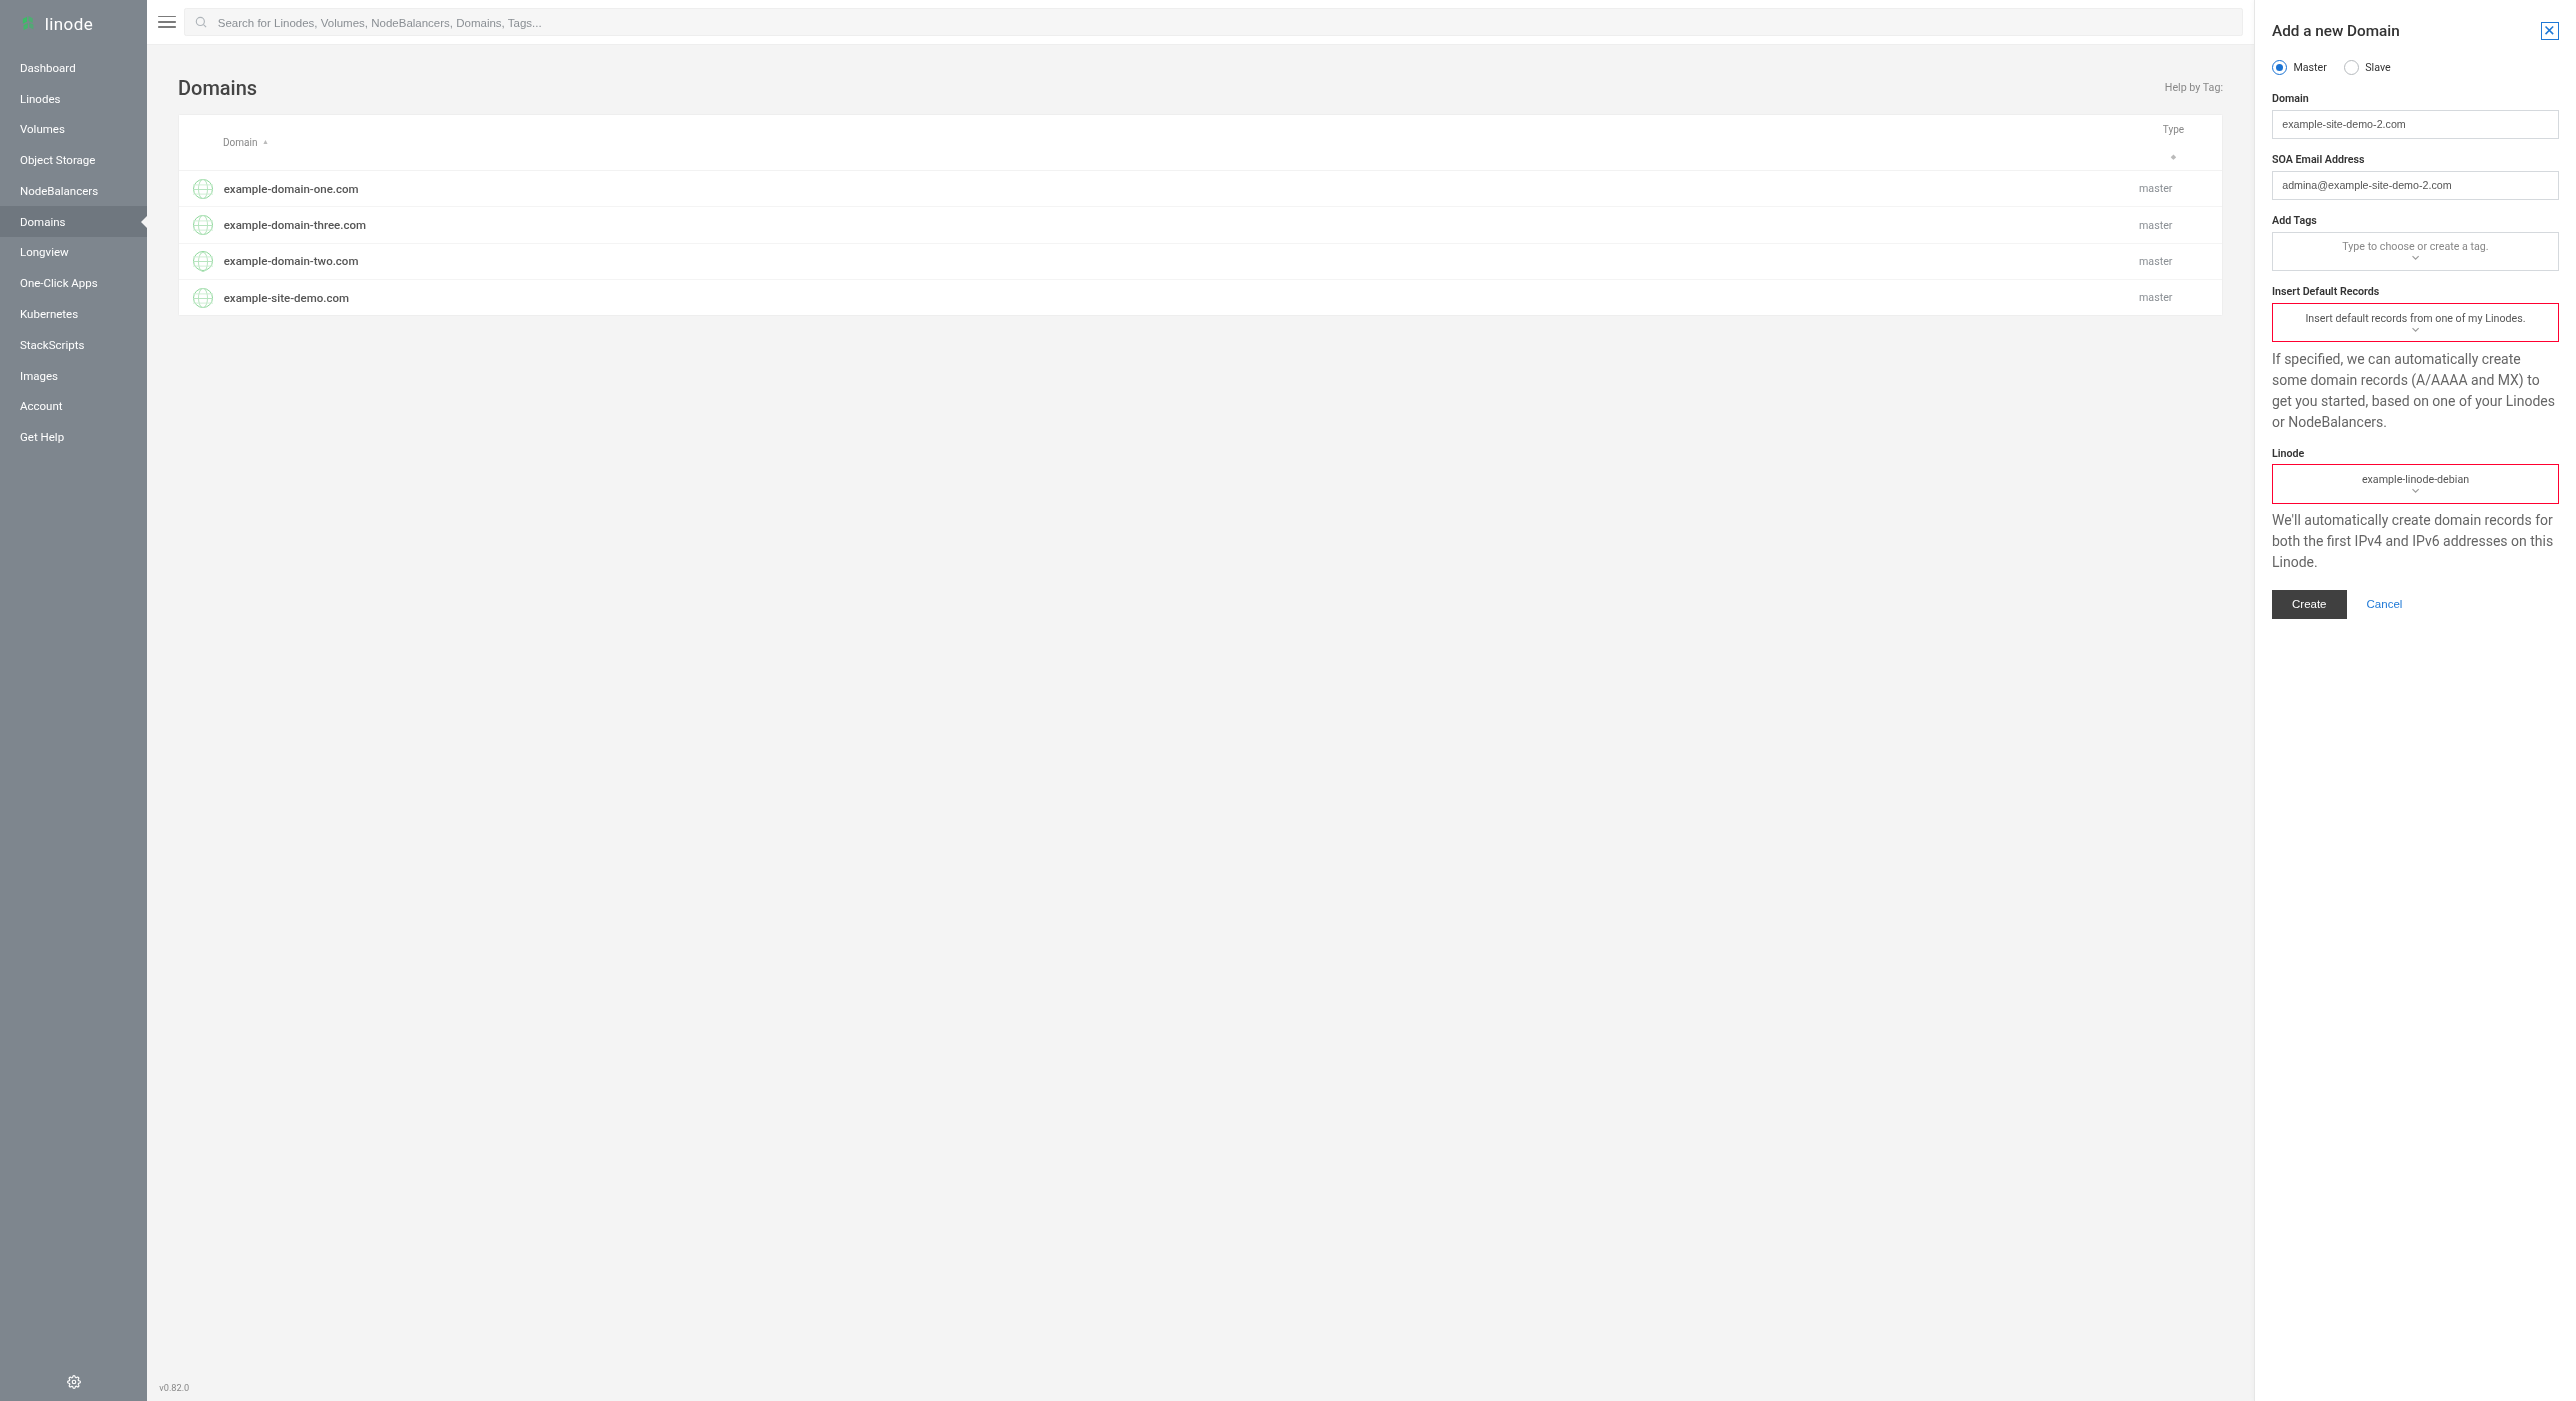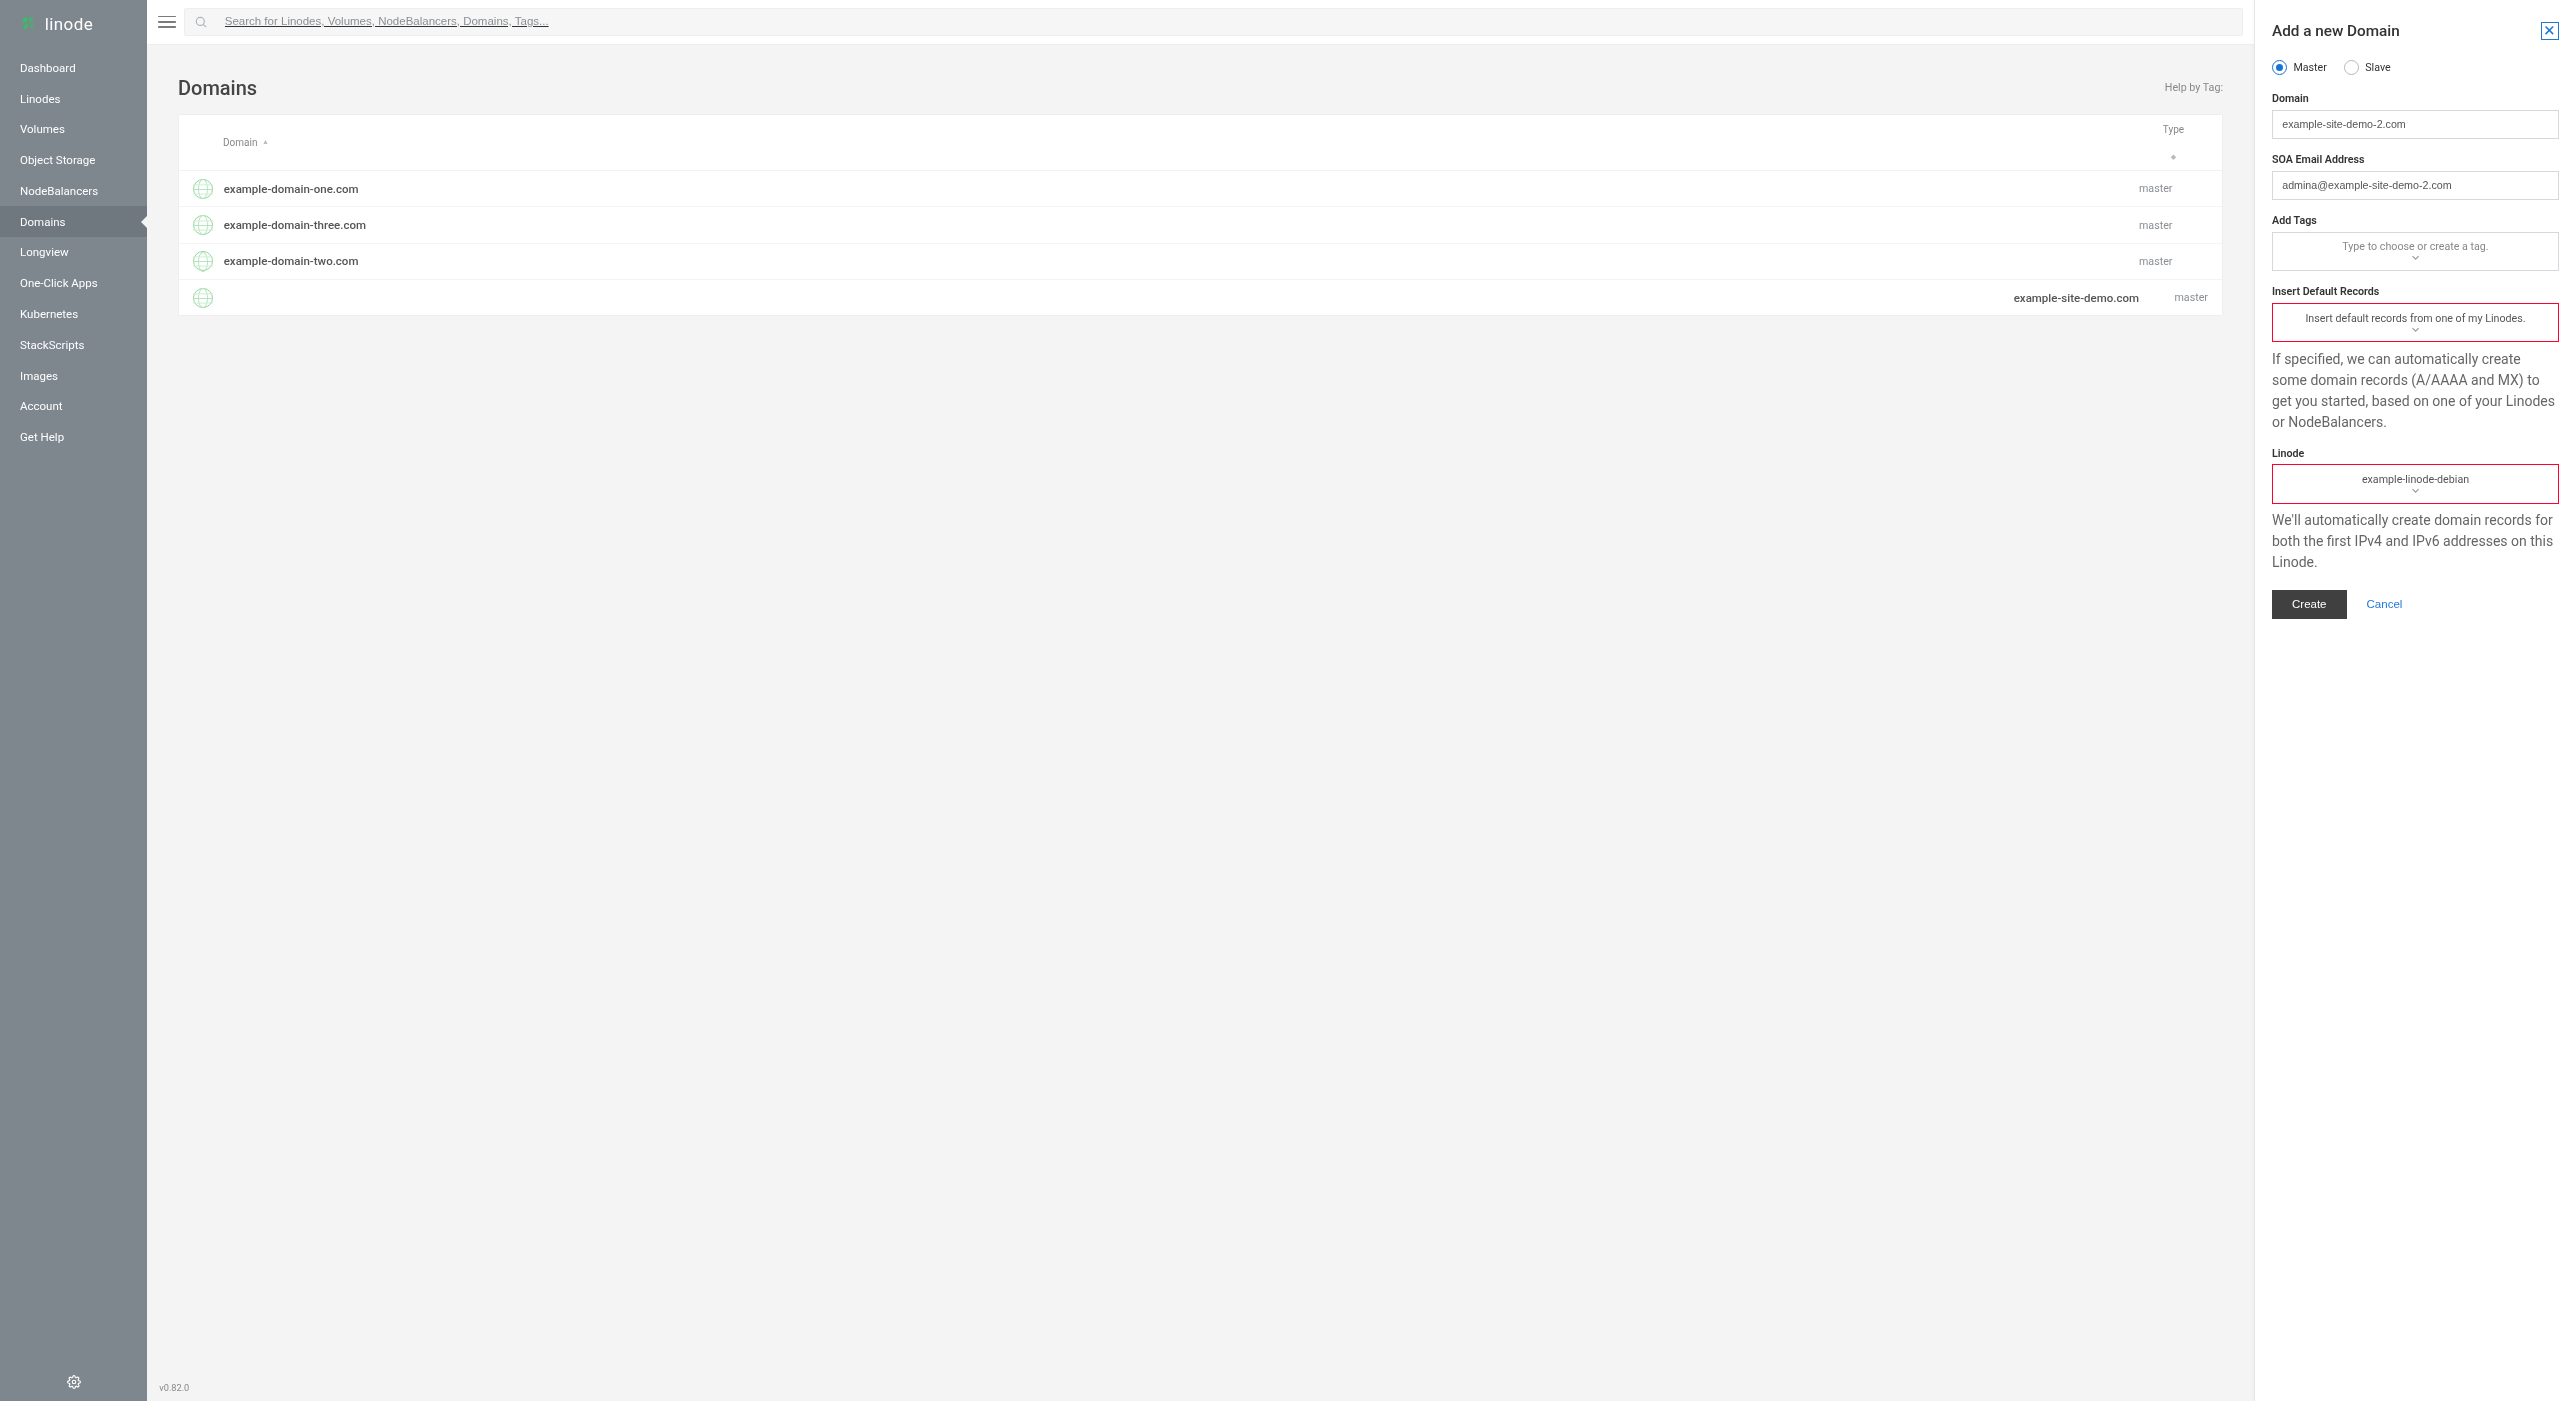--- a/index.html
+++ b/index.html
@@ -17,36 +17,36 @@
 .nav-item.active { background: #6f777f; }
 .nav-item.active::after { content:''; position:absolute; right:-0.8px; top:50%; transform:translateY(-50%); width:0; height:0; border-top:7px solid transparent; border-bottom:7px solid transparent; border-right:7px solid #f4f4f4; }
 .sidebar-foot { text-align: center; padding: 15.3px 0 9.2px; }
 .gear { color: #fff; }
 
 
 .main { flex: 1; display: flex; flex-direction: column; min-width: 0; }
 .topbar { display: flex; align-items: center; gap: 7.7px; background: #fff; padding: 7.7px 10.7px; border-bottom: 0.8px solid #eee; }
 .hamburger { width: 18.4px; height: 15.3px; display:flex; flex-direction:column; justify-content:space-between; cursor:pointer; padding: 1.5px 0;}
 .hamburger span { height: 1.5px; background: #7b7b7b; display:block; border-radius:0.8px;}
-.search-wrap { flex: 1; display:flex; align-items:flex-start; background:#f6f6f6; border:0.8px solid #eee; border-radius:2.3px; padding: 6.1px 9.2px; gap:17px;text-decoration:underline; }
+.search-wrap { flex: 1; display:flex; align-items:flex-end; background:#f6f6f6; border:0.8px solid #eee; border-radius:2.3px; padding: 6.1px 9.2px; gap:10px; }
 .search-wrap input { border:none; outline:none; background:transparent; width:100%; font-size:11.5px; color:#555; }
 .search-wrap input::placeholder { color:#8a8f94; }
 
 .content { flex:1; padding: 31px 31px 7.7px; overflow:auto; }
 .content-header { display:flex; justify-content:space-between; align-items:center; margin-bottom: 14px; }
 .page-title { font-size: 20px; font-weight: 500; color: #444; }
 .groupby { font-size: 10.7px; color:#888; }
 
 .table { background:#fff; border:0.8px solid #eee; border-radius: 1.5px; overflow:hidden;}
 .thead { display:flex; padding: 9.2px 14px 9.2px 44px; font-size:10px; color:#888; border-bottom:0.8px solid #f2f2f2; }
 .th-domain { flex:1; display:flex; align-items:center; gap:4.6px;}
 .th-type { width: 69px; display:flex; align-items:center; gap:18px; justify-content:flex-start;flex-direction:column;}
 .sort-caret { font-size: 7px; color:#bbb; }
 .trow { display:flex; align-items:center; padding: 7.7px 14px; border-bottom:0.8px solid #f4f4f4; }
-.trow:last-child{border-bottom:none;text-align:right;}
+.trow:last-child{border-bottom:none;}
 .globe { width:20px; height:20px; border:1.2px solid #8ed89b; border-radius:50%; margin-right: 10.7px; position:relative; flex-shrink:0;}
 .globe::before { content:''; position:absolute; left:50%; top:-0.8px; width:9.2px; height:20px; margin-left:-4.6px; border:0.8px solid #b7e4bf; border-radius:50%; box-sizing:border-box;}
 .globe::after { content:''; position:absolute; top:50%; left:-0.8px; right:-0.8px; height:0.8px; background:#b7e4bf; box-shadow: 0 -4.6px 0 #cfeed5, 0 4.6px 0 #cfeed5;}
 .td-domain { flex:1; color:#555; font-weight:500; font-size:11.5px;}
 .td-type { width:69px; color:#8a8f94; font-size:10.7px;}
 
 .footer-ver { padding: 7.7px 12.3px; font-size:9.2px; color:#888; }
 
 
 .drawer { width: 322px; background:#fff; border-left:0.8px solid #e6e6e6; padding: 21.5px 17px; overflow:auto; box-shadow: -1.5px 0 4.6px rgba(0,0,0,0.03); }

